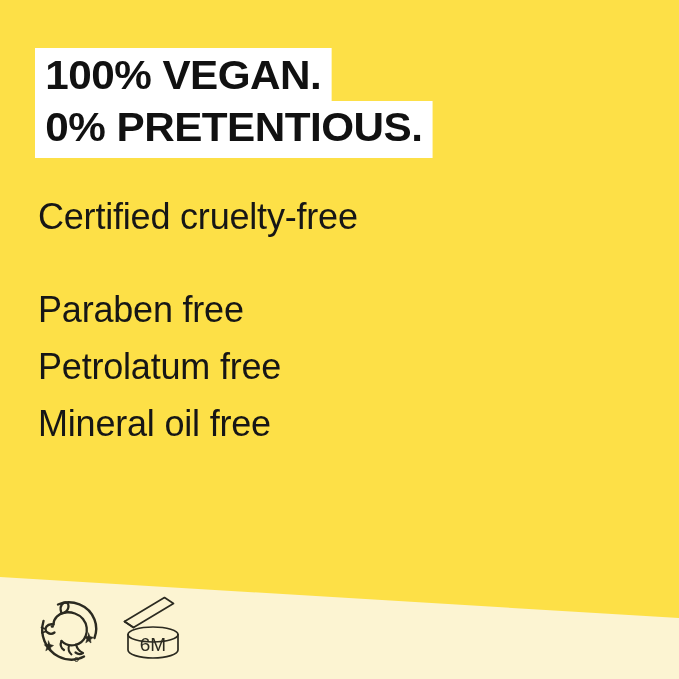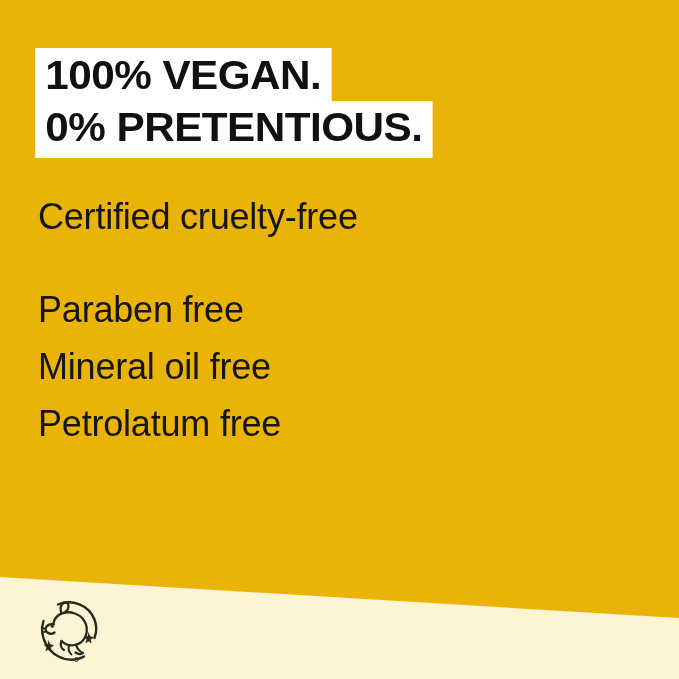--- a/index.html
+++ b/index.html
@@ -98,34 +98,34 @@
 
   .pao-label {
     font-family: "Liberation Sans", sans-serif;
     font-size: 19px;
     fill: #2b2a20;
   }
 </style>
 </head>
 <body>
 
-<div class="canvas" style="background: #eab308;">
+<div class="canvas" style="background: #fde047;">
 
   <div class="cream-band" style="background: rgb(252, 244, 210);"></div>
 
   <div class="headline">
     <span class="headline-line l1" style="background: rgb(255, 255, 255); color: rgb(17, 17, 17);">100% VEGAN.</span>
     <span class="headline-line l2" style="background: rgb(255, 255, 255); color: rgb(17, 17, 17);">0% PRETENTIOUS.</span>
   </div>
 
   <div class="claims">
     <span class="claim" style="color: rgb(22, 22, 22);">Certified cruelty-free</span>
     <span class="claim" style="color: rgb(22, 22, 22); margin-top: 36px;">Paraben free</span>
+    <span class="claim" style="color: rgb(22, 22, 22);">Petrolatum free</span>
     <span class="claim" style="color: rgb(22, 22, 22);">Mineral oil free</span>
-    <span class="claim" style="color: rgb(22, 22, 22);">Petrolatum free</span>
   </div>
 
   <div class="cert-icons">
 
     <span class="cert-icon">
       <svg width="66" height="70" viewBox="0 0 66 70" fill="none" xmlns="http://www.w3.org/2000/svg" stroke="#2b2a20" stroke-linecap="round" stroke-linejoin="round">
 
         <path d="M22 8.5 C36 2.5 53 9 58.5 23.5 C61 30 60.5 36.5 58.5 42" stroke-width="2.4" fill="none"></path>
 
         <path d="M7.5 25 C3.5 38 9 53.5 22.5 60.5 C31 65 41 64.5 48 60.5" stroke-width="2.4" fill="none"></path>
@@ -156,16 +156,28 @@
         <path d="M33 49.5 C32 53 33 56.5 35.5 58.5" stroke-width="2" fill="none"></path>
 
         <path d="M52.5 37 L54 40.5 L57.5 41.5 L54.5 43.5 L55 47 L52.5 45 L49.8 46.8 L50.8 43.3 L48.3 40.8 L51.8 40.5 Z" fill="#2b2a20" stroke-width="0.6"></path>
 
         <path d="M12.5 45 L14 48.5 L17.5 49.5 L14.5 51.5 L15 55 L12.5 53 L9.8 54.8 L10.8 51.3 L8.3 48.8 L11.8 48.5 Z" fill="#2b2a20" stroke-width="0.6"></path>
 
         <circle cx="40.5" cy="63.5" r="2" stroke-width="0.9" fill="none"></circle>
       </svg>
     </span>
 
+    <span class="cert-icon">
+      <svg width="62" height="70" viewBox="0 0 62 70" fill="none" xmlns="http://www.w3.org/2000/svg" stroke="#2b2a20" stroke-linecap="round" stroke-linejoin="round">
+
+        <path d="M4.5 25.5 L44.5 1.5 L53.5 7.5 L13.5 31.5 Z" stroke-width="1.7" fill="none"></path>
+        <path d="M4.5 25.5 L13.5 31.5" stroke-width="1.7" fill="none"></path>
+
+        <ellipse cx="33" cy="38.5" rx="25" ry="7.5" stroke-width="1.7" fill="none"></ellipse>
+        <path d="M8 38.5 L8 54 C8 58.4 19.2 62 33 62 C46.8 62 58 58.4 58 54 L58 38.5" stroke-width="1.7" fill="none"></path>
+
+        <text class="pao-label" x="33" y="55" text-anchor="middle" stroke="none">6M</text>
+      </svg>
+    </span>
 
   </div>
 
 </div>
 
 </body></html>

